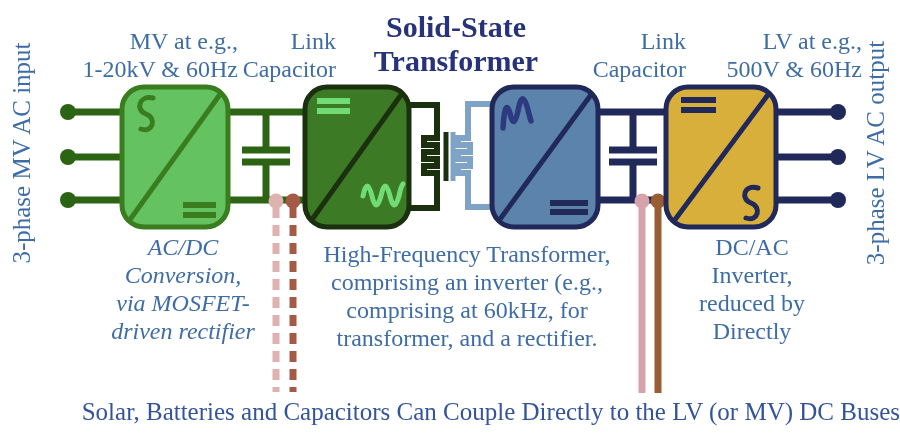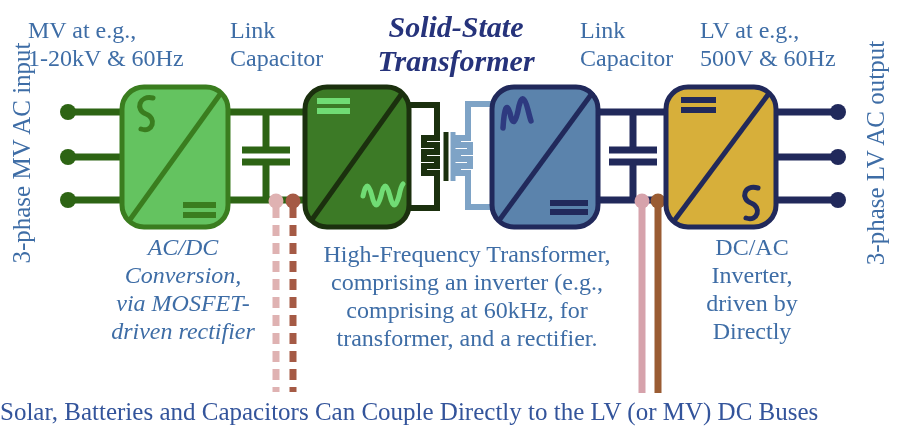--- a/index.html
+++ b/index.html
@@ -2,37 +2,37 @@
 <html><head>
 <meta charset="utf-8">
 <style>
   html,body { margin:0; padding:0; background:#ffffff; }
   #stage {
     position:relative; width:900px; height:433px; overflow:hidden;
     background:#ffffff; font-family:"Liberation Serif", serif;
   }
   #circuit { position:absolute; left:0; top:0; }
   .lbl {
-    position:absolute; text-align:left; color:#3e6da6;
-    font-size:24px; line-height:28px; white-space:nowrap;
+    position:absolute; text-align:right; color:#3e6da6;
+    font-size:24px; line-height:28px; white-space:nowrap;margin-top:11px;
   }
   .title {
     position:absolute; text-align:center; color:#26337b;
     font-size:30px; line-height:34px; font-weight:bold; white-space:nowrap;
   }
   .caption {
     position:absolute; text-align:center; color:#3e6da6;
     font-size:24px; line-height:28px;
   }
   .vtext {
     position:absolute; height:30px; text-align:center; color:#3e6da6;
     font-size:25px; line-height:30px; transform:rotate(-90deg); white-space:nowrap;
   }
   .footer {
-    position:absolute; left:0; top:397px; width:900px; text-align:left;
+    position:absolute; left:0; top:397px; width:900px; text-align:right;
     color:#33549b; font-size:25px; line-height:30px; white-space:nowrap;
   }
 </style>
 </head>
 <body>
 
 <div id="stage">
 
   <svg id="circuit" width="900" height="433" viewBox="0 0 900 433">
 
@@ -137,21 +137,21 @@
   <div class="lbl" style="left:28px; top:16px; width:210px;">
     <div>MV at e.g.,</div>
     <div>1-20kV &amp; 60Hz</div>
   </div>
 
   <div class="lbl" style="left:230px; top:16px; width:106px;">
     <div>Link</div>
     <div>Capacitor</div>
   </div>
 
-  <div class="title" style="left:346px; top:10px; width:220px;font-style:italic;">
+  <div class="title" style="left:346px; top:10px; width:220px;">
     <div>Solid-State</div>
     <div>Transformer</div>
   </div>
 
   <div class="lbl" style="left:580px; top:16px; width:106px;">
     <div>Link</div>
     <div>Capacitor</div>
   </div>
 
   <div class="lbl" style="left:700px; top:16px; width:162px;">
@@ -172,19 +172,19 @@
   <div class="caption" style="left:288px; top:240px; width:358px;">
     <div>High-Frequency Transformer,</div>
     <div>comprising an inverter (e.g.,</div>
     <div>comprising at 60kHz, for</div>
     <div>transformer, and a rectifier.</div>
   </div>
 
   <div class="caption" style="left:652px; top:233px; width:200px;">
     <div>DC/AC</div>
     <div>Inverter,</div>
-    <div>driven by</div>
+    <div>reduced by</div>
     <div>Directly</div>
   </div>
 
   <div class="footer">Solar, Batteries and Capacitors Can Couple Directly to the LV (or MV) DC Buses</div>
 
 </div>
 
 </body></html>

